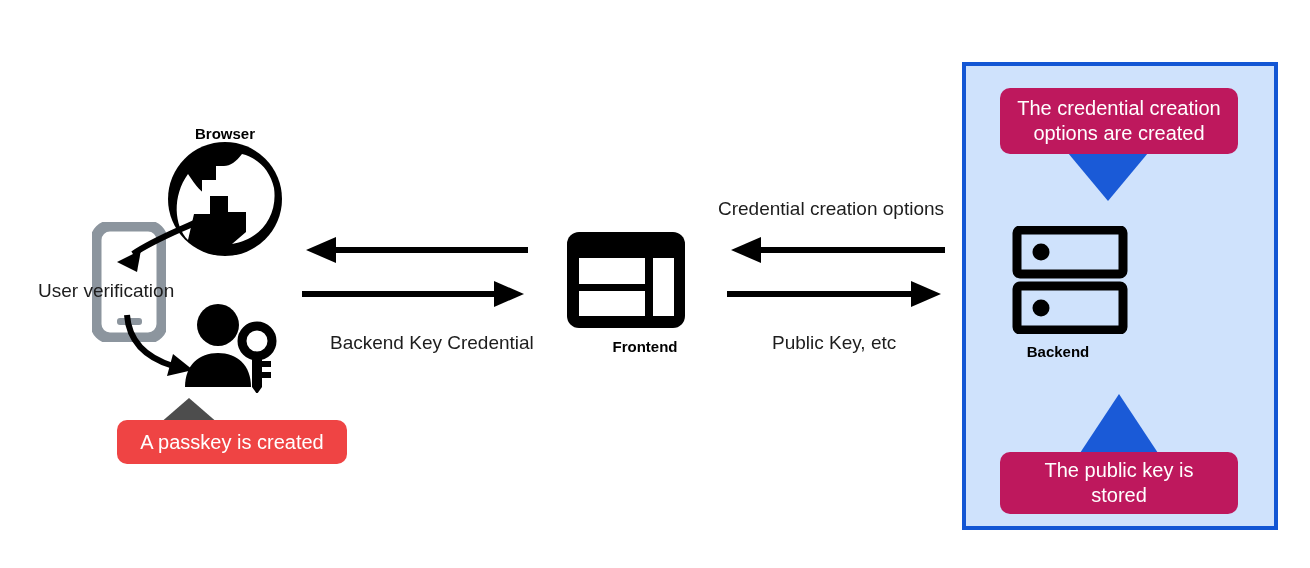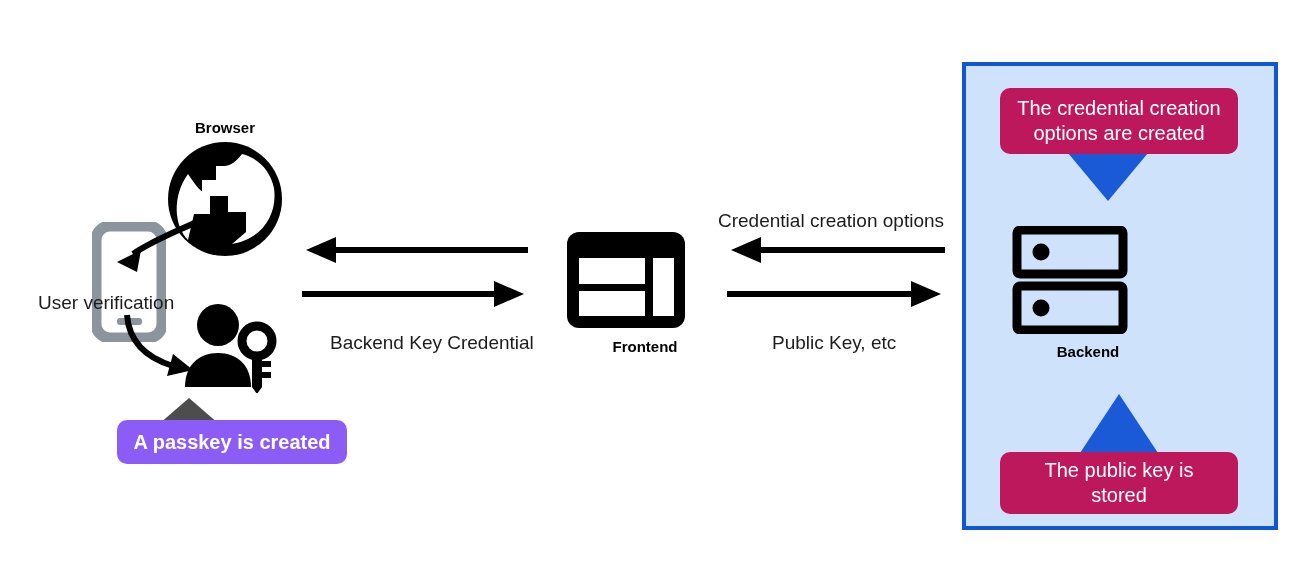--- a/index.html
+++ b/index.html
@@ -43,21 +43,21 @@
     border-radius:10px;
     color:#ffffff;
     font-size:20px;
     line-height:1.25;
     text-align:center;
     display:flex;align-items:center;justify-content:center;
     padding:8px 14px;
     box-sizing:border-box;
   }
   .bubble-blue{background:#be185d;}
-  .bubble-gray{background:#8b5cf6;font-size:20px;font-weight:bold;}
+  .bubble-gray{background:#ef4444;font-size:20px;}
 
   .bubble-top{left:1000px;top:88px;width:238px;height:66px;}
   .bubble-bottom{left:1000px;top:452px;width:238px;height:62px;}
   .bubble-passkey{left:117px;top:420px;width:230px;height:44px;}
 
   
   .tri{position:absolute;width:0;height:0;}
   .tri-down-blue{
     left:1068px;top:153px;
     border-left:40px solid transparent;
@@ -96,40 +96,40 @@
   <div class="bubble bubble-blue bubble-bottom">The public key is stored</div>
 
   <div class="svgbox" style="left:1012px;top:226px;width:116px;height:108px;">
     <svg width="116" height="108" viewBox="0 0 116 108" xmlns="http://www.w3.org/2000/svg">
       <rect x="5" y="4" width="106" height="44" rx="3" ry="3" fill="none" stroke="#000" stroke-width="9"></rect>
       <circle cx="29" cy="26" r="8.5" fill="#000"></circle>
       <rect x="5" y="60" width="106" height="44" rx="3" ry="3" fill="none" stroke="#000" stroke-width="9"></rect>
       <circle cx="29" cy="82" r="8.5" fill="#000"></circle>
     </svg>
   </div>
-  <div class="lbl-bold" style="left:1030px;top:343px;width:116px;">Backend</div>
+  <div class="lbl-bold" style="left:1000px;top:343px;width:116px;">Backend</div>
 
   <div class="svgbox" style="left:566px;top:231px;width:120px;height:98px;">
     <svg width="120" height="98" viewBox="0 0 120 98" xmlns="http://www.w3.org/2000/svg">
       <rect x="1" y="1" width="118" height="96" rx="12" ry="12" fill="#000"></rect>
       <rect x="13" y="27" width="66" height="26" fill="#fff"></rect>
       <rect x="13" y="60" width="66" height="25" fill="#fff"></rect>
       <rect x="87" y="27" width="21" height="58" fill="#fff"></rect>
     </svg>
   </div>
   <div class="lbl-bold" style="left:585px;top:338px;width:120px;">Frontend</div>
 
   <div class="svgbox" style="left:166px;top:140px;width:118px;height:118px;">
     <svg width="118" height="118" viewBox="0 0 118 118" xmlns="http://www.w3.org/2000/svg">
       <circle cx="59" cy="59" r="57" fill="#000"></circle>
       <path d="M22 34 C30 46 36 54 44 56 L44 74 L28 74 L22 100 C8 86 6 56 22 34 Z" fill="#fff"></path>
       <path d="M76 14 C70 22 64 26 58 26 L50 26 L50 40 L36 40 L36 56 L62 56 L62 72 L80 72 L80 92 L66 104 C94 100 112 76 108 48 C104 30 92 18 76 14 Z" fill="#fff"></path>
     </svg>
   </div>
-  <div class="lbl-bold" style="left:166px;top:119px;width:118px;">Browser</div>
+  <div class="lbl-bold" style="left:166px;top:125px;width:118px;">Browser</div>
 
   <div class="svgbox" style="left:92px;top:222px;width:74px;height:120px;">
     <svg width="74" height="120" viewBox="0 0 74 120" xmlns="http://www.w3.org/2000/svg">
       <rect x="4" y="4" width="66" height="112" rx="14" ry="14" fill="none" stroke="#8c959e" stroke-width="11"></rect>
       <rect x="25" y="96" width="25" height="7" rx="3" fill="#8c959e"></rect>
     </svg>
   </div>
 
   <div class="svgbox" style="left:183px;top:303px;width:100px;height:90px;">
     <svg width="100" height="90" viewBox="0 0 100 90" xmlns="http://www.w3.org/2000/svg">
@@ -147,21 +147,21 @@
     <svg width="200" height="180" viewBox="0 0 200 180" xmlns="http://www.w3.org/2000/svg">
 
       <path d="M110 18 C86 30 62 38 38 54" fill="none" stroke="#000" stroke-width="6"></path>
       <path d="M22 62 L46 50 L42 72 Z" fill="#000"></path>
 
       <path d="M32 115 C34 142 52 158 78 166" fill="none" stroke="#000" stroke-width="6"></path>
       <path d="M98 170 L72 176 L78 154 Z" fill="#000"></path>
     </svg>
   </div>
 
-  <div class="lbl" style="left:38px;top:280px;margin-top:12px;">User verification</div>
+  <div class="lbl" style="left:38px;top:280px;">User verification</div>
 
   <div class="tri tri-up-gray"></div>
   <div class="bubble bubble-gray bubble-passkey">A passkey is created</div>
 
   <div class="svgbox" style="left:300px;top:236px;width:230px;height:72px;">
     <svg width="230" height="72" viewBox="0 0 230 72" xmlns="http://www.w3.org/2000/svg">
 
       <line x1="30" y1="14" x2="228" y2="14" stroke="#000" stroke-width="6"></line>
       <path d="M6 14 L36 1 L36 27 Z" fill="#000"></path>
 
@@ -176,16 +176,16 @@
     <svg width="222" height="72" viewBox="0 0 222 72" xmlns="http://www.w3.org/2000/svg">
 
       <line x1="30" y1="14" x2="220" y2="14" stroke="#000" stroke-width="6"></line>
       <path d="M6 14 L36 1 L36 27 Z" fill="#000"></path>
 
       <line x1="2" y1="58" x2="192" y2="58" stroke="#000" stroke-width="6"></line>
       <path d="M216 58 L186 45 L186 71 Z" fill="#000"></path>
     </svg>
   </div>
 
-  <div class="lbl" style="left:718px;top:210px;text-align:center;">Credential creation options</div>
+  <div class="lbl" style="left:718px;top:198px;text-align:center;">Credential creation options</div>
   <div class="lbl" style="left:772px;top:332px;text-align:center;">Public Key, etc</div>
 
 </div>
 
 </body></html>

